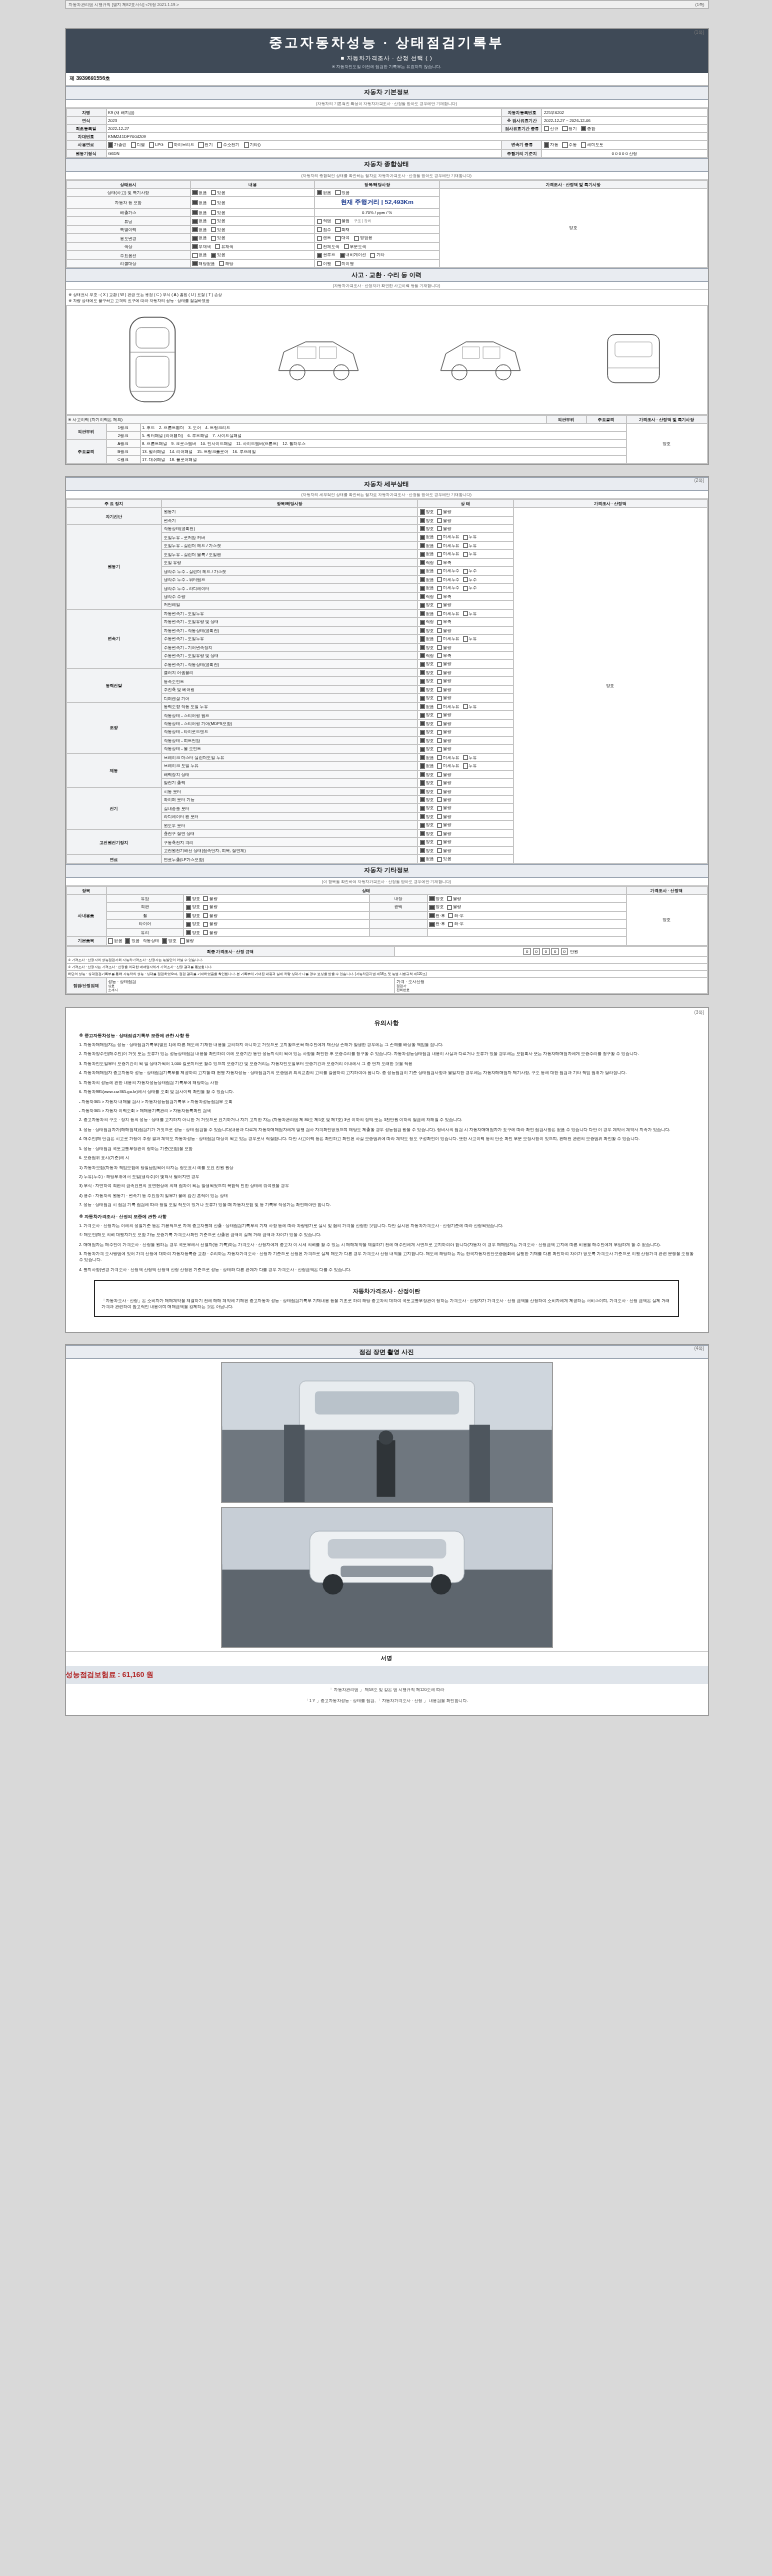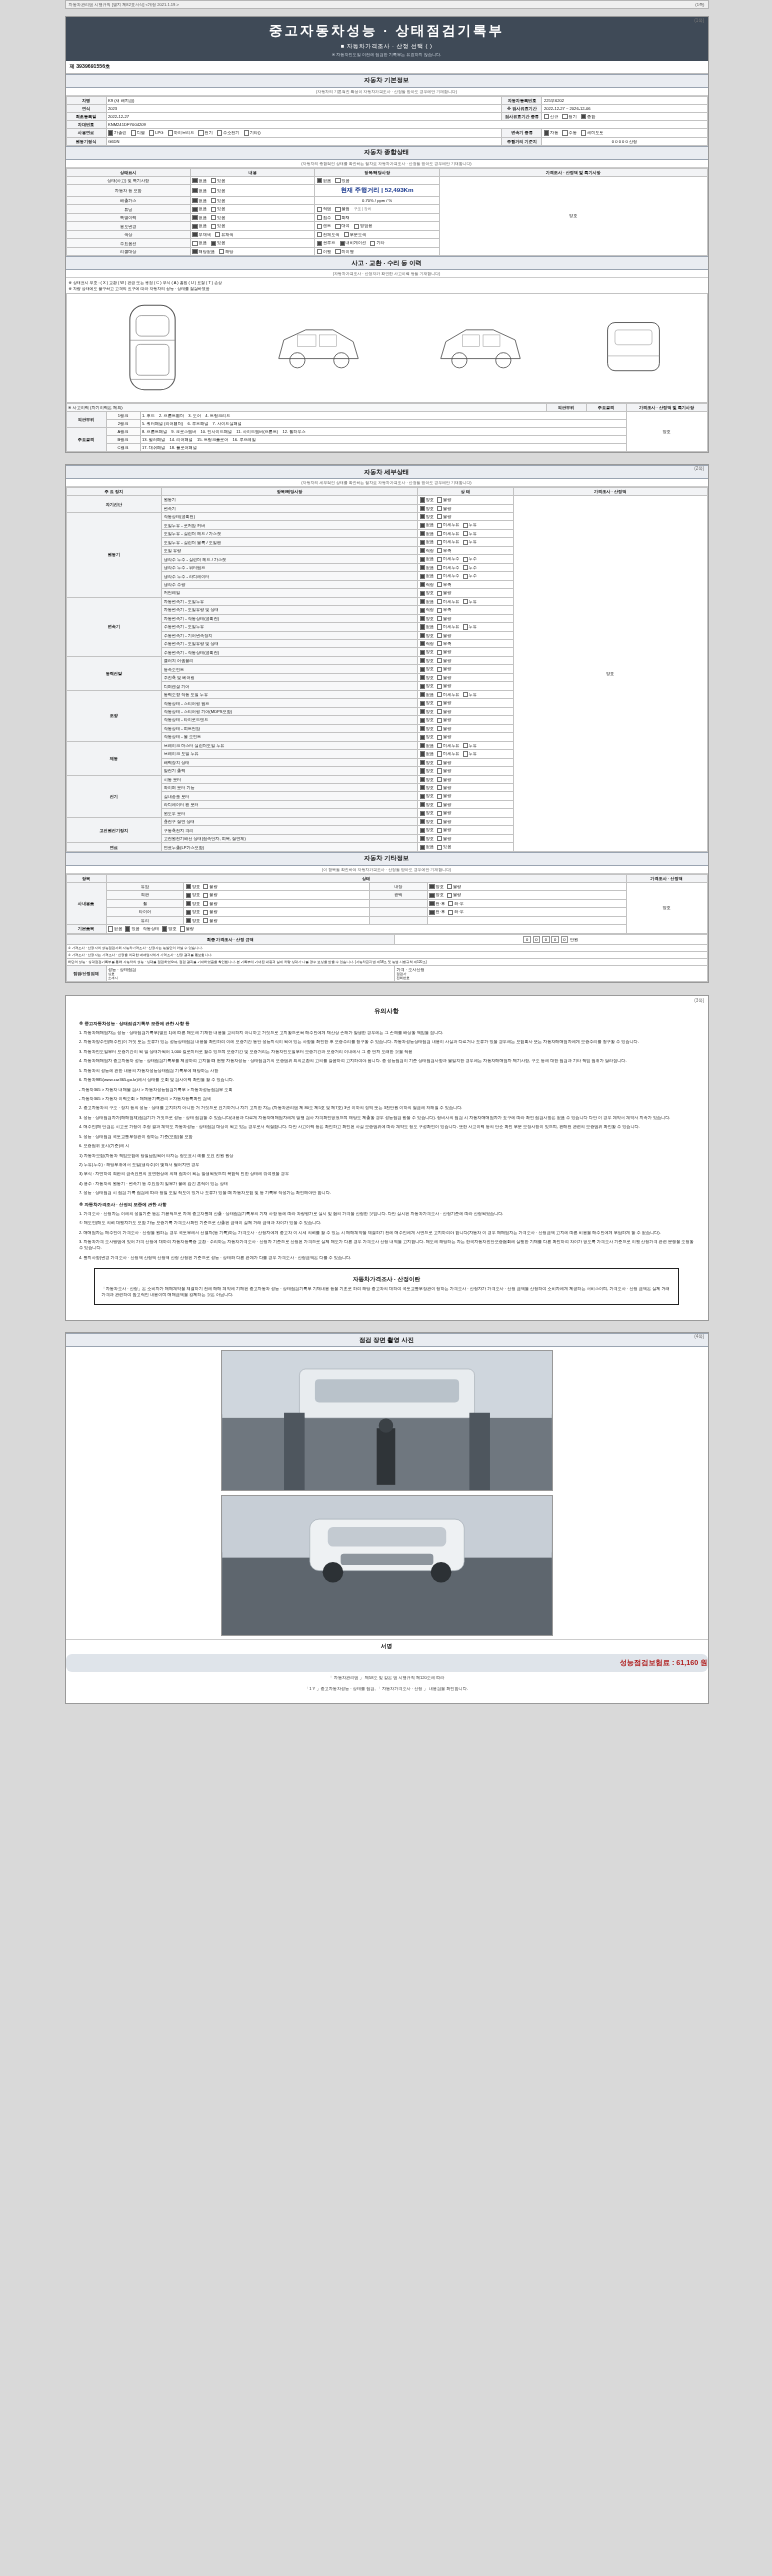--- a/index.html
+++ b/index.html
@@ -31,37 +31,37 @@
   .notice{padding:5.2px 13.4px 8.2px 13.4px;font-size:4.1px;line-height:1.55;}
   .notice p{margin:0 0 3.1px 0;}
   .notice .t{font-weight:bold;margin:5.2px 0 2.1px 0;font-size:4.4px;}
   .decl{border:1px solid #222;margin:7.2px 15.5px;padding:5.2px 6.2px;font-size:4.1px;line-height:1.5;}
   .decl .dt{text-align:center;font-weight:bold;font-size:5.7px;margin-bottom:3.1px;}
   .photos{padding:0 0 5.2px 0;}
   .photo{width:330px;height:139px;margin:3.1px auto;border:0.5px solid #999;position:relative;overflow:hidden;}
   .ph1{background:linear-gradient(#cfd6dd 0%,#b9c2cb 45%,#8d969f 46%,#6d757d 100%);}
   .ph2{background:linear-gradient(#c7ced6 0%,#aab3bc 40%,#7f878f 41%,#5c646c 100%);}
   .sign{text-align:center;font-size:5.7px;font-weight:bold;padding:3.1px 0;border-top:0.5px solid #ccc;}
-  .fee{background:#dfe4ea;text-align:right;font-size:7.2px;font-weight:bold;padding:4.1px 0;color:#b02020;border-radius:6px;}
+  .fee{background:#dfe4ea;text-align:left;font-size:7.2px;font-weight:bold;padding:4.1px 0;color:#b02020;}
   .foot{font-size:4.1px;text-align:center;padding:3.1px 0 6.2px 0;color:#333;}
   .sublbl{background:#fafafa;text-align:center;width:30px;}
   .tiny{font-size:3.3px;}
   .boxnum{display:inline-block;border:0.5px solid #999;width:5.7px;text-align:center;margin-right:0.5px;}
 </style>
 </head>
 <body>
 
 <div class="page">
 
   <div class="topstrip">
     <span>자동차관리법 시행규칙 [별지 제82호서식] &lt;개정 2021.1.19.&gt;</span>
     <span>(1쪽)</span>
   </div>
 
-  <div class="sheet" style="margin-top:7px;">
+  <div class="sheet" style="margin-top:19px;">
     <div class="hdr">
       <h1>중고자동차성능 · 상태점검기록부</h1>
       <div class="sub">■ 자동차가격조사 · 산정 선택 ( )</div>
       <div class="sub2">※ 자동차인도일 이전에 점검한 기록부는 유효하지 않습니다.</div>
     </div>
     <div class="regno">제 3939691556호</div>
 
     <div class="secbar">자동차 기본정보</div>
     <div class="secsub">(자동차의 기본적인 특성이 자동차가격조사 · 산정을 받아도 경우에만 기재합니다)</div>
     <table>

